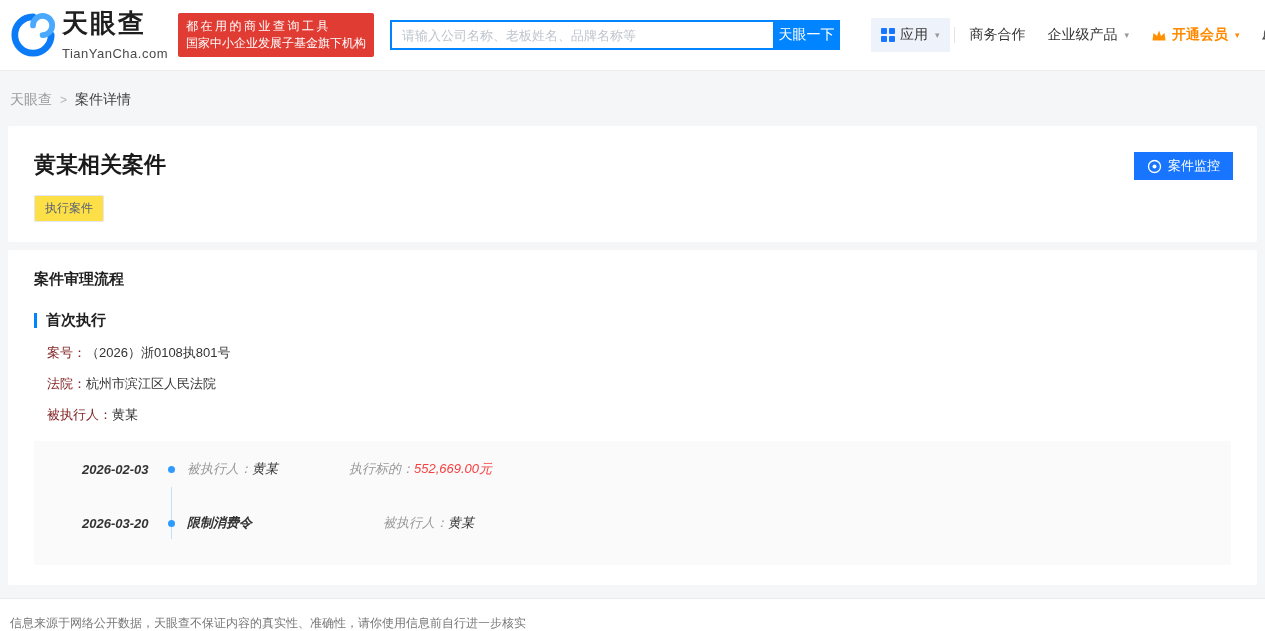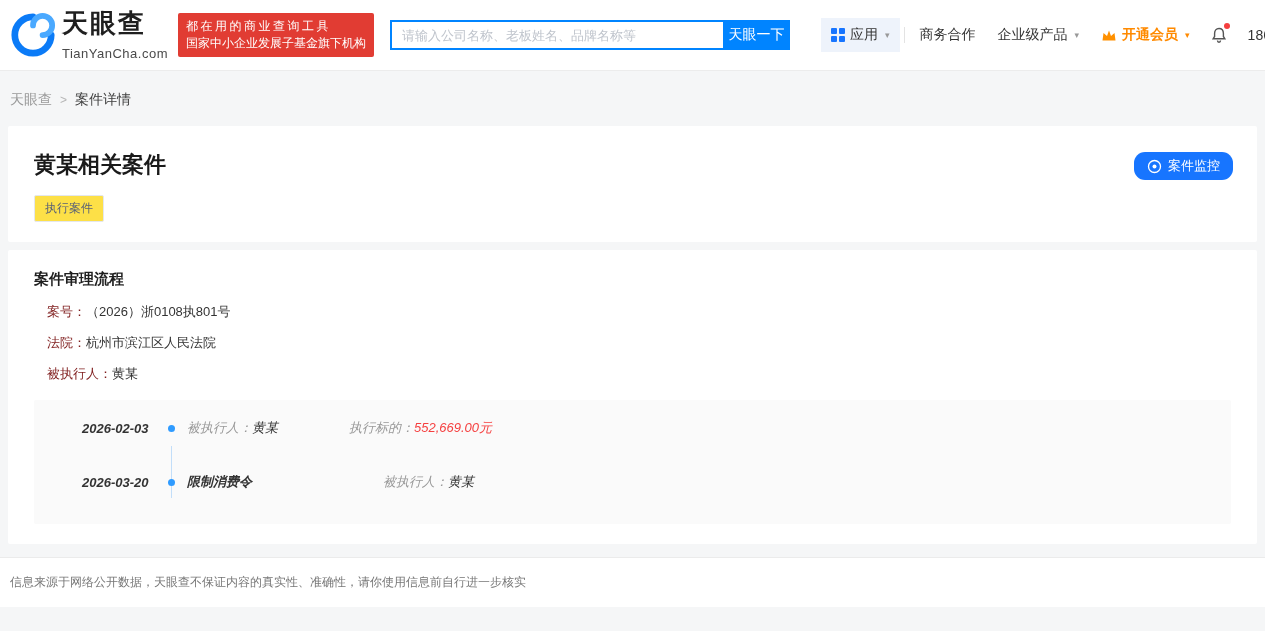--- a/index.html
+++ b/index.html
@@ -25,21 +25,21 @@
     font-size: 12px; line-height: 17px; border-radius: 2px; white-space: nowrap;
   }
   .badge-l1 { letter-spacing: 2.5px; }
 
   .search-block { margin-left: 16px; }
   .tabs { display: flex; gap: 24px; font-size: 13px; color: #333; padding-left: 4px; margin-bottom: 2px; }
   .tab { cursor: pointer; padding: 2px 1px 3px; border-bottom: 2px solid transparent; }
   .tab.active { color: #0084ff; border-bottom-color: #0084ff; }
   .search-row { display: flex; }
   .search-input {
-    width: 333px; height: 30px; border: 2px solid #0084ff; border-right: none;
+    width: 383px; height: 30px; border: 2px solid #0084ff; border-right: none;
     padding: 0 10px; font-size: 13px; outline: none; color: #333;
     font-family: inherit;
   }
   .search-input::placeholder { color: #bfc4cc; }
   .search-btn {
     width: 67px; height: 30px; background: #0084ff; color: #fff; border: none;
     font-size: 14px; cursor: pointer; font-family: inherit;
   }
 
   .nav { margin-left: auto; display: flex; align-items: center; font-size: 14px; color: #333; }
@@ -61,21 +61,21 @@
   
   .card { background: #fff; margin: 0 8px; border-radius: 2px; }
   .card1 { padding: 24px 26px 20px; position: relative; }
   .case-title { font-size: 22px; font-weight: bold; color: #1a1a1a; }
   .case-tag {
     display: inline-block; margin-top: 15px; font-size: 12px; color: #5a6176;
     background: #fde047; border: 1px solid #e4e7ed; padding: 4px 10px; border-radius: 2px;
   }
   .monitor-btn {
     position: absolute; right: 24px; top: 26px; background: #1775ff; color: #fff; border: none;
-    font-size: 13px; height: 28px; padding: 0 13px; border-radius: 11px;
+    font-size: 13px; height: 28px; padding: 0 13px; border-radius: 0;
     display: flex; align-items: center; gap: 6px; cursor: pointer; font-family: inherit;
   }
 
   .card2 { margin-top: 8px; padding: 20px 26px 20px; }
   .section-title { font-size: 15px; font-weight: bold; color: #1f1f1f; }
   .stage { display: flex; align-items: center; margin-top: 22px; }
   .stage-bar { width: 3px; height: 15px; background: #0084ff; margin-right: 9px; }
   .stage-title { font-size: 15px; font-weight: bold; color: #1f1f1f; }
   .field { margin-top: 14px; font-size: 13px; line-height: 17px; }
   .field:first-of-type { margin-top: 18px; }
@@ -184,20 +184,24 @@
       <circle cx="7.5" cy="7.5" r="6" fill="none" stroke="#fff" stroke-width="1.3"></circle>
       <circle cx="7.5" cy="7.5" r="2" fill="#fff"></circle>
     </svg>
     <span>案件监控</span>
   </button>
 </div>
 
 <div class="card card2">
   <div class="section-title">案件审理流程</div>
 
+  <div class="stage">
+    <span class="stage-bar"></span>
+    <span class="stage-title">首次执行</span>
+  </div>
 
   <div class="field">
     <span class="field-label">案号：</span><span class="field-value">（2026）浙0108执801号</span>
   </div>
   <div class="field">
     <span class="field-label">法院：</span><span class="field-value">杭州市滨江区人民法院</span>
   </div>
   <div class="field">
     <span class="field-label">被执行人：</span><span class="field-value">黄某</span>
   </div>

